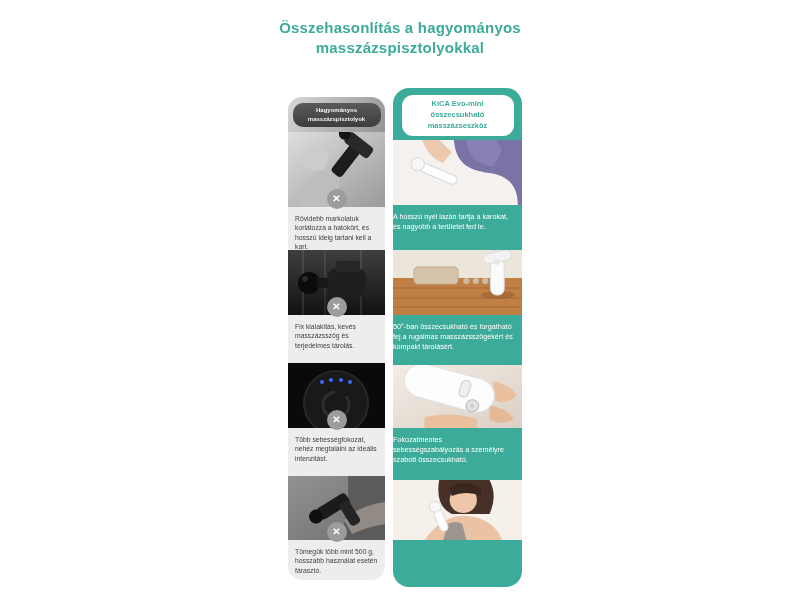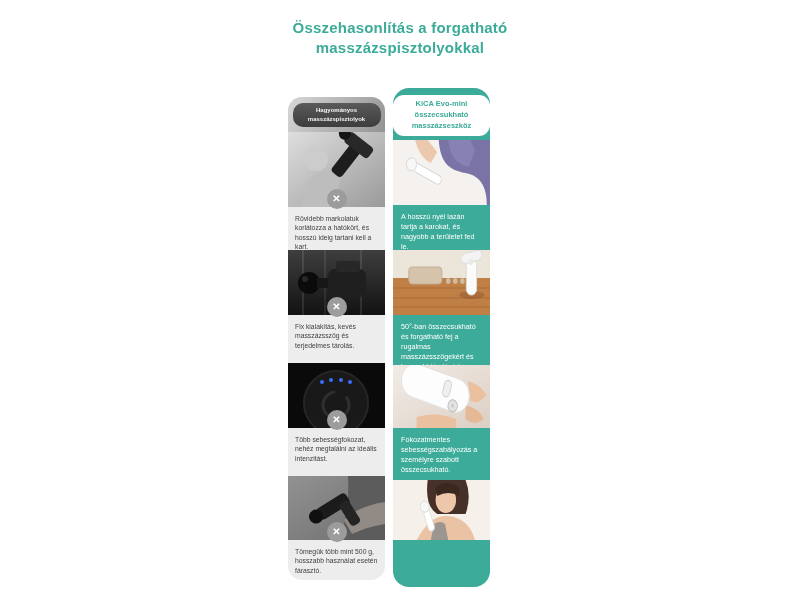--- a/index.html
+++ b/index.html
@@ -2,42 +2,42 @@
 <html style="--accent: #3cab99; --xbadge: #9c9c9c;"><head>
 <meta charset="utf-8">
 <style>
   html,body{margin:0;padding:0;background:#ffffff;}
   .stage{position:relative;width:800px;height:600px;background:#ffffff;overflow:hidden;
          font-family:"Liberation Sans", sans-serif;}
   .title{position:absolute;top:18px;left:270px;width:260px;text-align:center;
          color:var(--accent,#3cab99);font-weight:bold;font-size:15px;line-height:1.35;letter-spacing:.2px;}
   .col{position:absolute;overflow:hidden;display:flex;flex-direction:column;}
   .col-left{left:288px;top:97px;width:97px;height:483px;border-radius:14px;background:#ededed;}
-  .col-right{left:393px;top:88px;width:97px;height:499px;border-radius:16px;background:var(--accent,#3cab99);align-items:flex-end;}
+  .col-right{left:393px;top:88px;width:129px;height:499px;border-radius:16px;background:var(--accent,#3cab99);}
   .left-header{height:35px;flex:0 0 auto;background:linear-gradient(120deg,#d8d8d8 0%,#b8b8b8 45%,#939393 100%);
                display:flex;align-items:center;justify-content:center;}
   .left-pill{background:linear-gradient(180deg,#5a5a5a,#3d3d3d);color:#f4f4f4;font-size:6px;font-weight:bold;
              text-align:center;padding:3px 8px;border-radius:10px;max-width:72px;line-height:1.5;}
   .right-header{height:52px;flex:0 0 auto;display:flex;align-items:flex-start;justify-content:center;}
   .right-pill{margin-top:7px;background:#ffffff;color:var(--accent,#3cab99);font-size:7.5px;font-weight:bold;
               text-align:center;padding:4px 8px;border-radius:11px;max-width:96px;line-height:1.45;}
   .img-wrap{position:relative;flex:0 0 auto;}
   .img-wrap svg{display:block;width:100%;height:100%;}
   .x-badge{position:absolute;left:50%;bottom:-2px;transform:translateX(-50%);width:20px;height:20px;
            border-radius:50%;background:var(--xbadge,#9c9c9c);color:#ffffff;display:flex;align-items:center;
            justify-content:center;font-size:10px;font-weight:bold;z-index:2;line-height:1;}
   .cap-left{flex:0 0 auto;padding:7px 6px 0 7px;font-size:6.8px;line-height:1.38;color:#3f3f3f;box-sizing:border-box;}
-  .cap-right{flex:0 0 auto;padding:7px 8px 0 8px;font-size:7.2px;line-height:1.4;color:#ffffff;box-sizing:border-box;}
+  .cap-right{flex:0 0 auto;padding:7px 8px 0 0;font-size:7.2px;line-height:1.4;color:#ffffff;box-sizing:border-box;}
 </style>
 </head>
 <body>
 
 <div class="stage">
 
-  <div class="title">Összehasonlítás a forgatható masszázspisztolyokkal</div>
+  <div class="title">Összehasonlítás a hagyományos masszázspisztolyokkal</div>
 
   <section class="col col-left">
     <div class="left-header">
       <div class="left-pill">Hagyományos masszázspisztolyok</div>
     </div>
 
     <div class="img-wrap" style="height:75px">
       <svg viewBox="0 0 97 75" preserveAspectRatio="none">
         <defs>
             <linearGradient id="g1" x1="0" y1="0" x2="1" y2="1">

